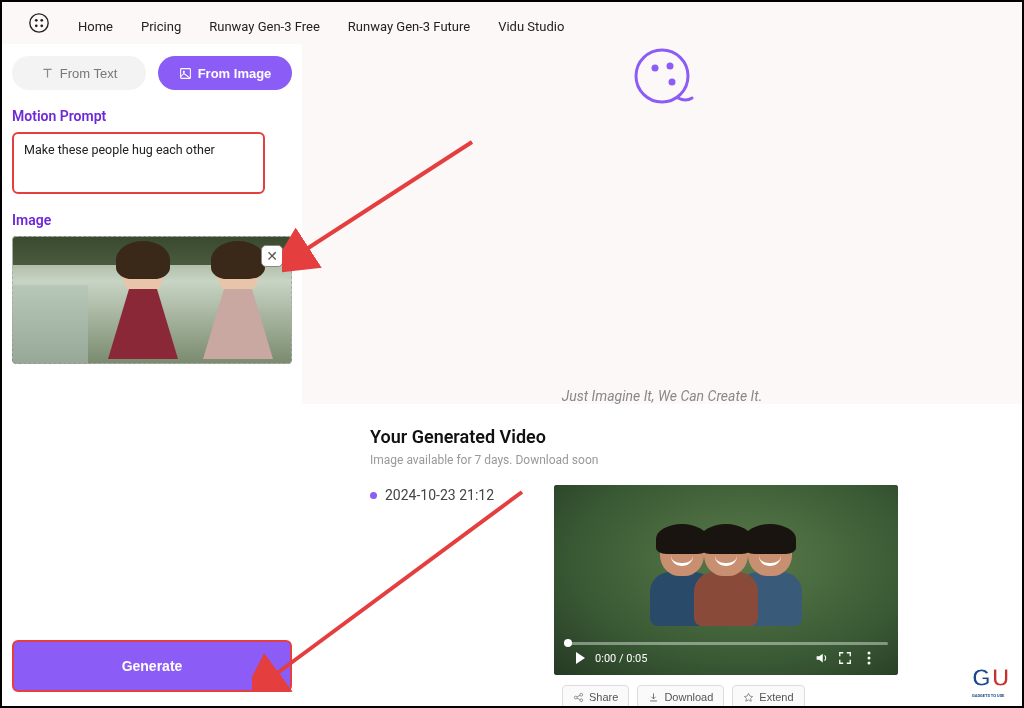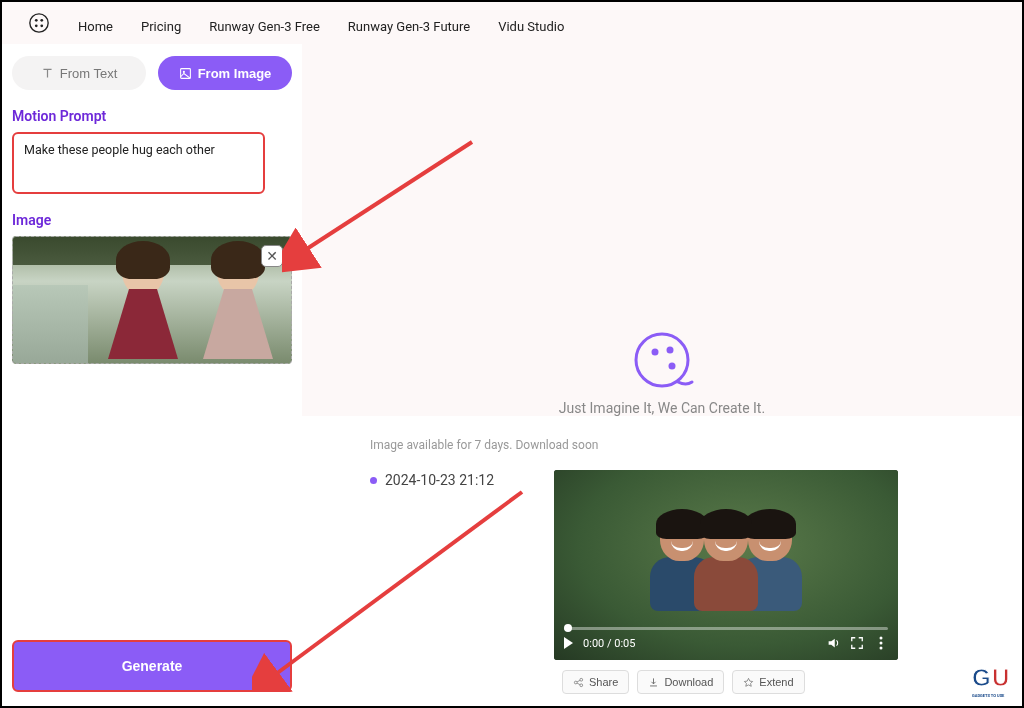--- a/index.html
+++ b/index.html
@@ -23,42 +23,42 @@
 .woman.w1 { left: 80px; }
 .woman.w2 { left: 175px; }
 .head { width: 42px; height: 50px; background: #e8c5a8; border-radius: 50% 50% 45% 45%; margin: 0 auto; position: relative; }
 .hair { position: absolute; top: -4px; left: -6px; right: -6px; height: 38px; background: #3a2818; border-radius: 50% 50% 30% 30%; }
 .body-shape { width: 70px; height: 70px; margin: -6px auto 0; clip-path: polygon(30% 0,70% 0,100% 100%,0 100%); }
 .w1 .body-shape { background: #8b2838; }
 .w2 .body-shape { background: #c8a8a0; }
 .remove-btn { position: absolute; top: 8px; right: 8px; width: 22px; height: 22px; background: #fff; border: 1px solid #888; border-radius: 5px; display: flex; align-items: center; justify-content: center; cursor: pointer; font-size: 14px; color: #555; }
 .generate-btn { margin-top: auto; height: 52px; background: #8b5cf6; color: #fff; border: 2px solid #e53e3e; border-radius: 6px; font-size: 14px; font-weight: 600; cursor: pointer; }
 .right-area { flex: 1; display: flex; flex-direction: column; }
-.hero { flex: 1; background: #fdf8f8; display: flex; flex-direction: column; align-items: center; justify-content: flex-end; gap: 8px; min-height: 360px; }
+.hero { flex: 1; background: #fdf8f8; display: flex; flex-direction: column; align-items: center; justify-content: space-between; gap: 8px; min-height: 360px; font-style: italic; }
 .hero-icon { width: 64px; height: 64px; }
 .hero-text { font-size: 14px; color: #888; }
 .generated { padding: 22px 40px 10px 68px; background: #fff; }
 .gen-title { font-size: 18px; font-weight: 600; color: #111; margin-bottom: 6px; }
 .gen-sub { font-size: 12px; color: #999; margin-bottom: 18px; }
 .gen-row { display: flex; gap: 60px; align-items: flex-start; }
 .timestamp { display: flex; align-items: center; gap: 8px; font-size: 14px; color: #444; padding-top: 2px; }
 .dot { width: 7px; height: 7px; background: #8b5cf6; border-radius: 50%; }
 .video-col { flex: 0 0 auto; }
 .video-player { width: 344px; height: 190px; background: #2a3a28; border-radius: 3px; position: relative; overflow: hidden; }
 .video-bg { position: absolute; inset: 0; background: radial-gradient(ellipse 300px 180px at 55% 40%, #5a7a4a 0%, #3a5a35 55%, #1f2f1e 100%); }
 .people { position: absolute; left: 50%; top: 50%; transform: translate(-50%,-52%); display: flex; }
 .p { width: 72px; height: 100px; position: relative; margin: 0 -14px; }
 .p-head { width: 44px; height: 48px; background: #c89070; border-radius: 48% 48% 44% 44%; margin: 0 auto; position: relative; }
 .p-hair { position: absolute; top: -4px; left: -4px; right: -4px; height: 30px; background: #1a1410; border-radius: 50% 50% 20% 20%; }
 .p-body { width: 64px; height: 54px; margin: -4px auto 0; border-radius: 20px 20px 8px 8px; }
 .p1 .p-body { background: #2a4a6a; } .p1 { z-index: 1; }
 .p2 .p-body { background: #8a4a3a; } .p2 { z-index: 3; }
 .p3 .p-body { background: #3a5a7a; } .p3 { z-index: 2; }
 .smile { position: absolute; bottom: 10px; left: 50%; transform: translateX(-50%); width: 22px; height: 10px; border-bottom: 3px solid #fff; border-radius: 0 0 12px 12px; }
-.video-controls { position: absolute; left: 0; right: 0; bottom: 0; height: 34px; display: flex; align-items: center; gap: 10px; padding: 0 10px; color: #fff; font-size: 11px; }
+.video-controls { position: absolute; left: 0; right: 0; bottom: 0; height: 34px; display: flex; align-items: center; gap: 10px; padding: 0 22px; color: #fff; font-size: 11px; }
 .progress { position: absolute; left: 10px; right: 10px; bottom: 30px; height: 3px; background: rgba(255,255,255,.4); border-radius: 2px; }
 .progress::before { content: ""; position: absolute; left: 0; top: -3px; width: 8px; height: 8px; background: #fff; border-radius: 50%; }
 .play-icon { width: 0; height: 0; border-left: 9px solid #fff; border-top: 6px solid transparent; border-bottom: 6px solid transparent; }
 .vol-icon, .full-icon, .more-icon { width: 14px; height: 14px; display: inline-flex; align-items: center; justify-content: center; }
 .actions-row { display: flex; gap: 8px; margin-top: 10px; padding-left: 8px; }
 .action-btn { display: flex; align-items: center; gap: 5px; height: 24px; padding: 0 10px; border: 1px solid #ddd; background: #fafafa; border-radius: 4px; font-size: 11px; color: #555; cursor: pointer; }
 .arrow { position: absolute; pointer-events: none; }
 .watermark { position: absolute; right: 6px; bottom: 6px; width: 46px; height: 40px; }
 .g-shape { font-family: Arial Black, sans-serif; font-weight: 900; font-size: 24px; fill: #1a4a8a; stroke: #fff; stroke-width: 1; }
 .u-shape { font-family: Arial Black, sans-serif; font-weight: 900; font-size: 24px; fill: #c83030; stroke: #fff; stroke-width: 1; }
@@ -135,20 +135,21 @@
           <circle cx="32" cy="32" r="26" fill="none" stroke="#8b5cf6" stroke-width="3"></circle>
           <circle cx="25" cy="24" r="3.5" fill="#8b5cf6"></circle>
           <circle cx="40" cy="22" r="3.5" fill="#8b5cf6"></circle>
           <circle cx="42" cy="38" r="3.5" fill="#8b5cf6"></circle>
           <path d="M48 54 Q56 58 62 54" fill="none" stroke="#8b5cf6" stroke-width="3" stroke-linecap="round"></path>
         </svg>
       <div class="hero-text">Just Imagine It, We Can Create It.</div>
     </div>
 
     <div class="generated">
+      <div class="gen-title">Your Generated Video</div>
       <div class="gen-sub">Image available for 7 days. Download soon</div>
       <div class="gen-row">
         <div class="timestamp">
           <span class="dot"></span>
           <span>2024-10-23 21:12</span>
         </div>
         <div class="video-col">
           <div class="video-player">
             <div class="video-bg">
               <div class="people">

